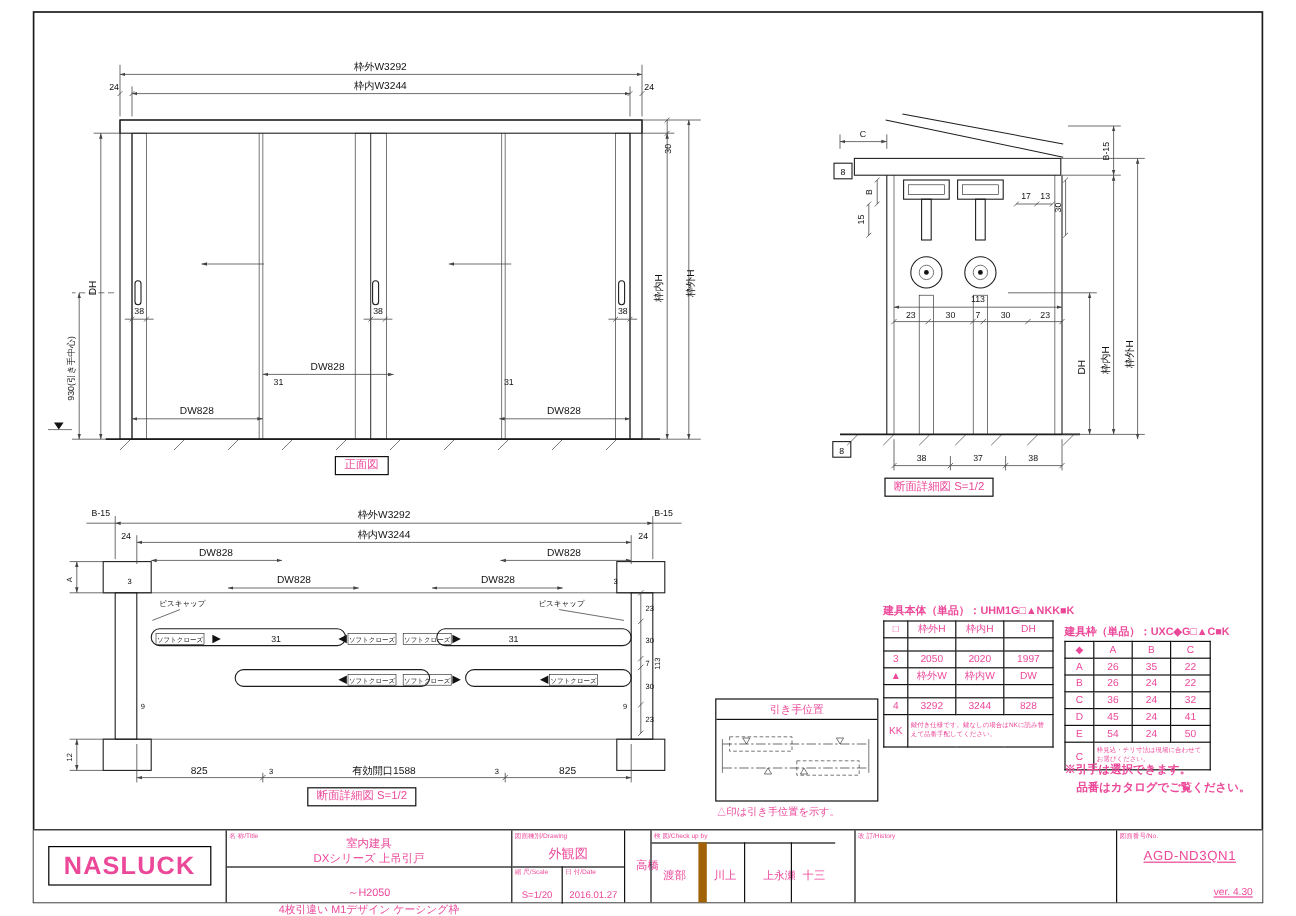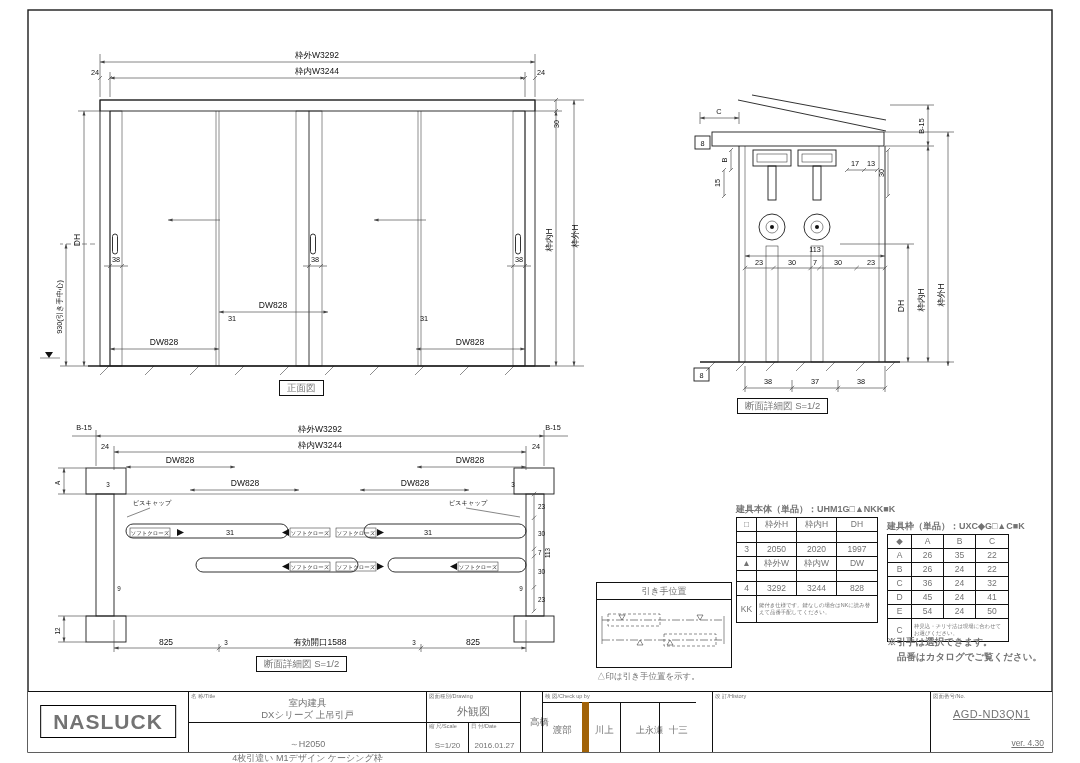--- a/index.html
+++ b/index.html
@@ -1,17 +1,17 @@
 <!DOCTYPE html>
 <html><head>
 <meta charset="utf-8">
 <style>
   html,body{margin:0;padding:0;background:#fff;}
   .sheet{position:relative;width:1080px;height:763px;background:#fff;
-         font-family:"Liberation Sans",sans-serif;overflow:hidden;color:#737373;}
+         font-family:"Liberation Sans",sans-serif;overflow:hidden;color:#ec4899;}
   svg.dwg{position:absolute;left:0;top:0;}
   
   .ln{stroke:#1c1c1c;stroke-width:0.9;fill:none;}
   .lnb{stroke:#1c1c1c;stroke-width:1.4;fill:none;}
   .lnt{stroke:#1c1c1c;stroke-width:0.5;fill:none;}
   .dim{stroke:#444;stroke-width:0.65;fill:none;}
   .dsh{stroke:#444;stroke-width:0.6;fill:none;stroke-dasharray:5 3;}
   text{font-family:"Liberation Sans",sans-serif;fill:#111;}
   .t8{font-size:8.5px;} .t7{font-size:7.3px;} .t6{font-size:6.3px;} .t5{font-size:5.4px;}
   .mid{text-anchor:middle;}
@@ -316,21 +316,21 @@
     <line x1="602" y1="640" x2="724" y2="640" class="dim" stroke-dasharray="8 2 2 2"></line>
     <rect x="608" y="614" width="52" height="12" class="lnt" stroke-dasharray="3 2"></rect>
     <rect x="664" y="634" width="52" height="12" class="lnt" stroke-dasharray="3 2"></rect>
     <polygon points="619,615 625,615 622,620" class="lnt" fill="#fff"></polygon>
     <polygon points="697,615 703,615 700,620" class="lnt" fill="#fff"></polygon>
     <polygon points="637,645 643,645 640,640" class="lnt" fill="#fff"></polygon>
     <polygon points="667,645 673,645 670,640" class="lnt" fill="#fff"></polygon>
   </g>
 </svg>
 
-<div class="cap" style="left:279px;top:380px;">正面図</div>
+<div class="cap" style="left:279px;top:380px;font-family:Liberation Mono, monospace;">正面図</div>
 <div class="cap" style="left:737px;top:398px;">断面詳細図 S=1/2</div>
 <div class="cap" style="left:256px;top:656px;">断面詳細図 S=1/2</div>
 
 <div class="hbox">
   <div class="ht">引き手位置</div>
 </div>
 <div class="hnote">△印は引き手位置を示す。</div>
 
 <div class="tbl" style="left:736px;top:503px;">
   <div class="ttl">建具本体（単品）：UHM1G□▲NKK■K</div>

